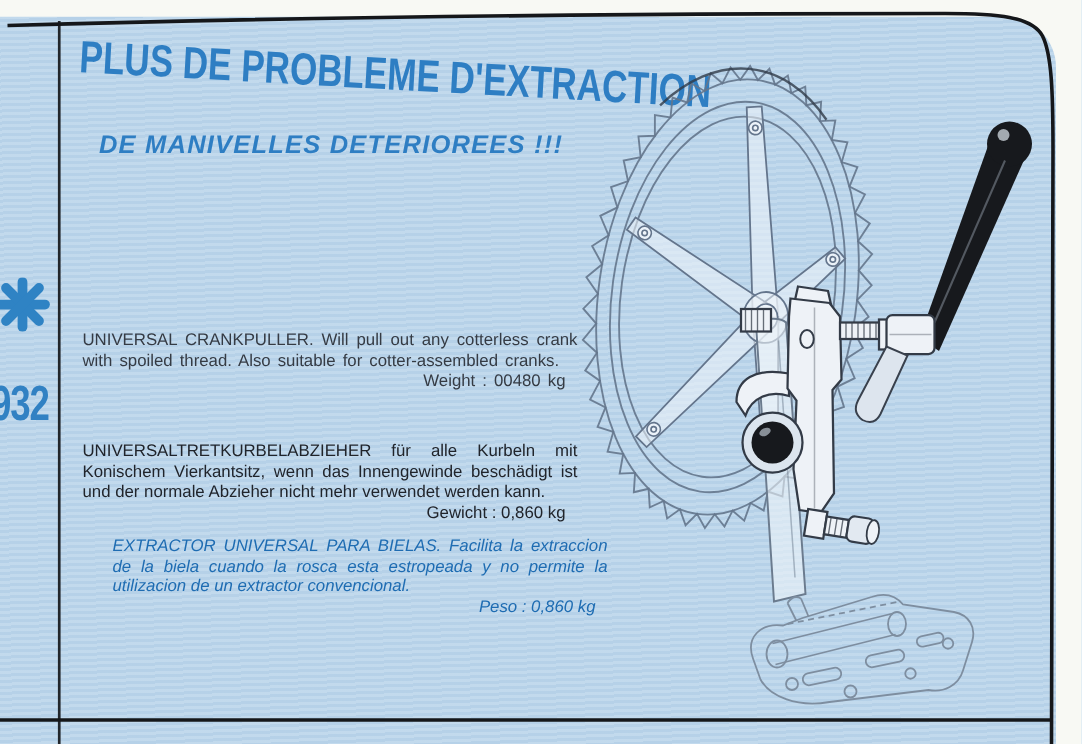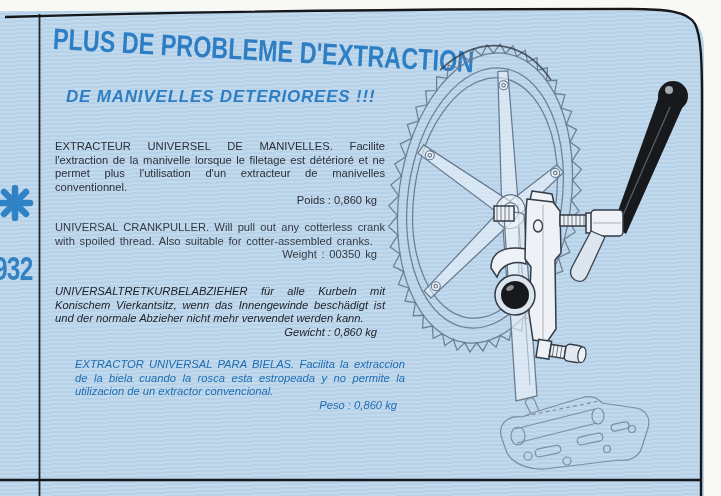--- a/index.html
+++ b/index.html
@@ -20,21 +20,21 @@
          font-size:30px;font-weight:bold;color:#2e7ec3;letter-spacing:0;
          transform:rotate(3.2deg) scaleX(.78);transform-origin:left top;white-space:nowrap;}
   .subtitle{position:absolute;left:66px;top:87px;margin:0;font-size:17px;font-weight:bold;
             font-style:italic;color:#2e7ec3;letter-spacing:.8px;white-space:nowrap;}
 
   .para{position:absolute;left:55px;width:330px;font-size:11.2px;line-height:13.6px;}
   .para p{margin:0;text-align:justify;}
   .weight{text-align:right;padding-right:8px;}
   .p-fr{top:140px;color:#2b2f38;}
   .p-en{top:221px;color:#353b44;word-spacing:1.6px;}
-  .p-de{top:285px;color:#20242b;font-style:italic;}
+  .p-de{top:295px;color:#20242b;}
   .p-es{top:358px;color:#1e6cb2;font-style:italic;margin-left:20px;}
 
   .gearline{fill:none;stroke:#64758c;stroke-width:1.25;opacity:.9;}
   .spoke{fill:rgba(238,244,250,.55);stroke:#64758c;stroke-width:1.2;}
   .rivet{fill:rgba(238,244,250,.85);stroke:#64758c;stroke-width:1.1;}
   .pedalline{fill:none;stroke:#7e8ea0;stroke-width:1.2;}
   .toolfill{fill:#eef2f7;stroke:#333b47;stroke-width:1.5;}
   .hatch{stroke:#39414d;stroke-width:.9;opacity:.75;}
 </style>
 </head>
@@ -58,27 +58,23 @@
         <line x1="4" y1="7" x2="26" y2="29"></line>
         <line x1="26" y1="7" x2="4" y2="29"></line>
       </g>
     </svg>
     <div class="refnum">932</div>
   </div>
 
   <h1 class="title">PLUS DE PROBLEME D'EXTRACTION</h1>
   <h2 class="subtitle">DE MANIVELLES DETERIOREES !!!</h2>
 
-  <section class="para p-fr">
-    <p>EXTRACTEUR UNIVERSEL DE MANIVELLES. Facilite l'extraction de la manivelle lorsque le filetage est détérioré et ne permet plus l'utilisation d'un extracteur de manivelles conventionnel.</p>
-    <div class="weight">Poids : 0,860 kg</div>
-  </section>
   <section class="para p-en">
     <p>UNIVERSAL CRANKPULLER. Will pull out any cotterless crank with spoiled thread. Also suitable for cotter-assembled cranks.</p>
-    <div class="weight">Weight : 00350 kg</div>
+    <div class="weight">Weight : 00480 kg</div>
   </section>
   <section class="para p-de">
     <p>UNIVERSALTRETKURBELABZIEHER für alle Kurbeln mit Konischem Vierkantsitz, wenn das Innengewinde beschädigt ist und der normale Abzieher nicht mehr verwendet werden kann.</p>
     <div class="weight">Gewicht : 0,860 kg</div>
   </section>
   <section class="para p-es">
     <p>EXTRACTOR UNIVERSAL PARA BIELAS. Facilita la extraccion de la biela cuando la rosca esta estropeada y no permite la utilizacion de un extractor convencional.</p>
     <div class="weight">Peso : 0,860 kg</div>
   </section>
 

